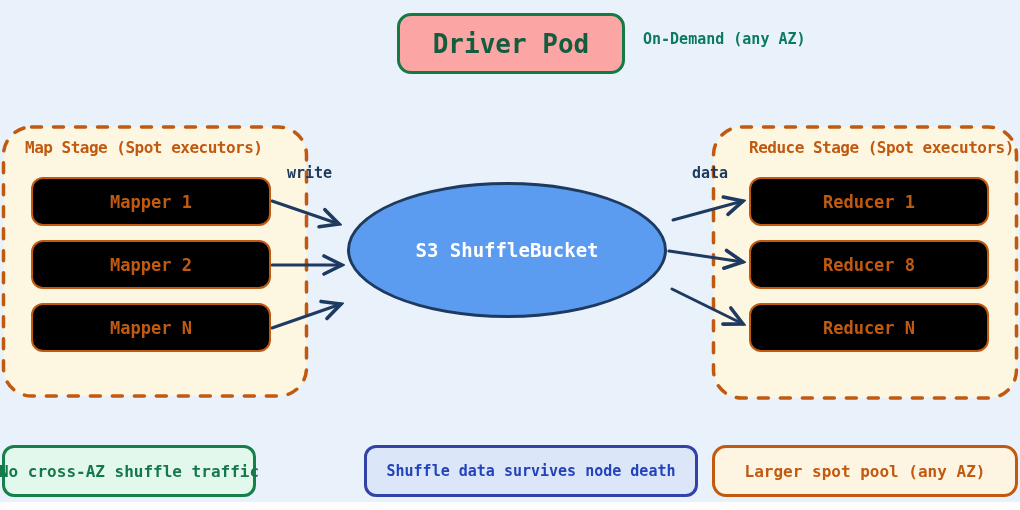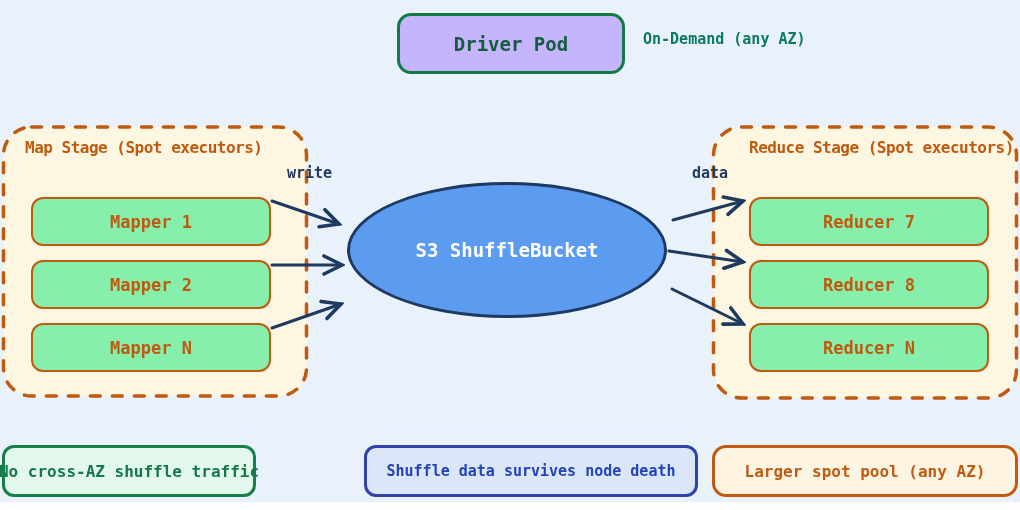--- a/index.html
+++ b/index.html
@@ -18,35 +18,35 @@
 
   .stage-title{
     position:absolute;color:var(--orange);font-size:16px;font-weight:600;
     white-space:nowrap;letter-spacing:-0.5px;
   }
   .stage-title.map{left:25px;top:138px;}
   .stage-title.reduce{left:730px;top:138px;margin-left:19px;}
 
   .node{
     position:absolute;width:240px;height:49px;
-    background:#86efac;border:2.5px solid var(--orange);border-radius:12px;
+    background:#000000;border:2.5px solid var(--orange);border-radius:12px;
     display:flex;align-items:center;justify-content:center;
-    color:var(--orange);font-size:17px;font-weight:600;margin-top:20px;
+    color:var(--orange);font-size:17px;font-weight:600;
   }
   .node.mapper{left:31px;}
   .node.reducer{left:749px;}
   .row1{top:177px;}
   .row2{top:240px;}
   .row3{top:303px;}
 
   .driver-pod{
     position:absolute;left:397px;top:13px;width:228px;height:61px;
-    background:#c4b5fd;border:3px solid #147a45;border-radius:14px;
+    background:#fca5a5;border:3px solid #147a45;border-radius:14px;
     display:flex;align-items:center;justify-content:center;
-    color:#145c3e;font-size:19px;font-weight:600;
+    color:#145c3e;font-size:26px;font-weight:600;
   }
   .ondemand{
     position:absolute;left:643px;top:30px;
     color:#0b7a60;font-size:15px;font-weight:600;white-space:nowrap;
   }
 
   .bucket{
     position:absolute;left:347px;top:182px;width:320px;height:136px;
     background:#5b9bf0;border:3px solid #1e3a5f;border-radius:50%;
     display:flex;flex-direction:row;align-items:center;justify-content:center;
@@ -114,21 +114,21 @@
   <div class="edge-label write">write</div>
 
   <div class="bucket">
     <div>S3 Shuffle</div>
     <div>Bucket</div>
   </div>
 
   <div class="edge-label read">data</div>
 
   <div class="stage-title reduce">Reduce Stage (Spot executors)</div>
-  <div class="node reducer row1">Reducer 7</div>
+  <div class="node reducer row1">Reducer 1</div>
   <div class="node reducer row2">Reducer 8</div>
   <div class="node reducer row3">Reducer N</div>
 
   <div class="note note-green">No cross-AZ shuffle traffic</div>
   <div class="note note-blue">Shuffle data survives node death</div>
   <div class="note note-orange">Larger spot pool (any AZ)</div>
 
   <div class="bottom-strip"></div>
 </div>
 

